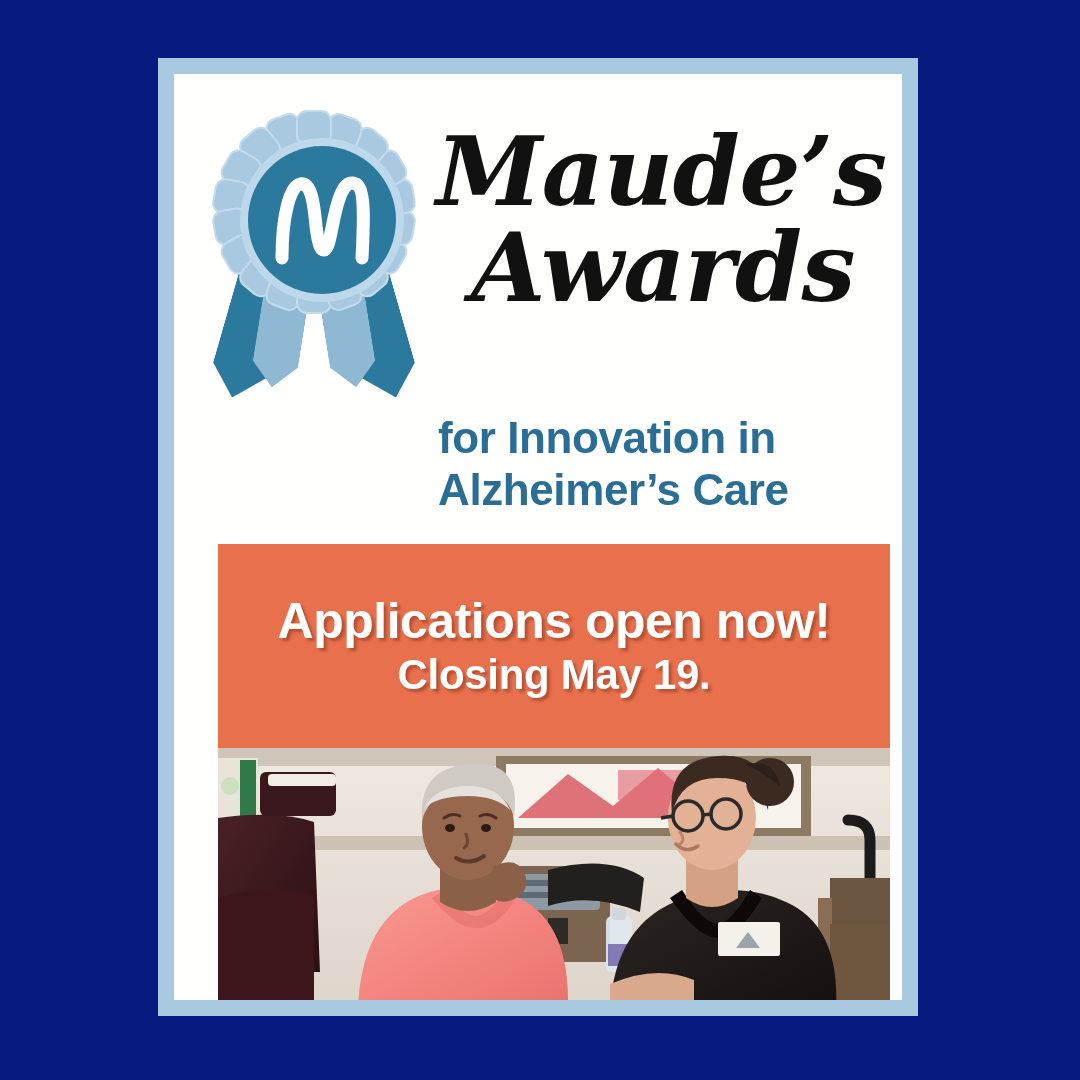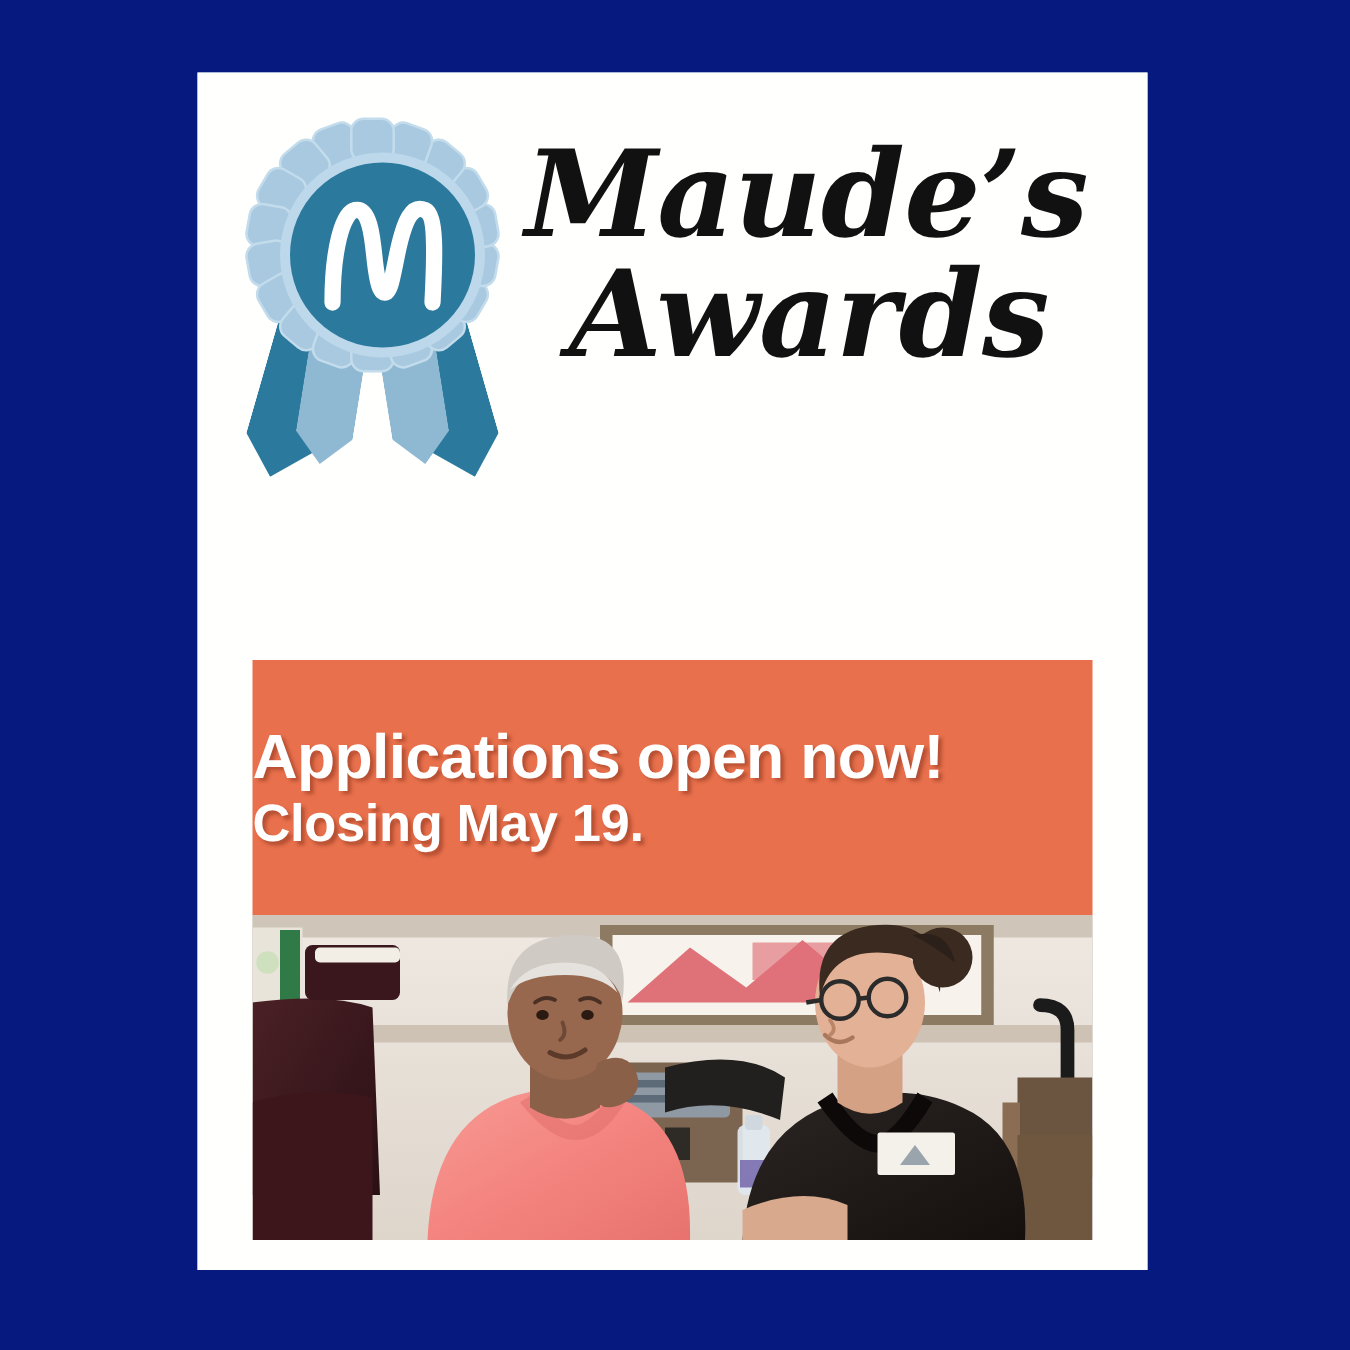--- a/index.html
+++ b/index.html
@@ -24,21 +24,21 @@
 
   
   .frame {
     position: absolute;
     left: 158px;
     top: 58px;
     width: 760px;
     height: 958px;
     background: #a9c9e1;
     box-sizing: border-box;
-    padding: 0;
+    padding: 16px;
   }
 
   
   .card {
     position: relative;
     width: 100%;
     height: 100%;
     background: #fffffd;
     overflow: hidden;
   }
@@ -165,20 +165,21 @@
   
   .banner {
     position: absolute;
     left: 44px;
     top: 470px;
     width: 672px;
     height: 204px;
     background: #e8704c;
     display: flex;
     flex-direction: column;
+    align-items: center;
     justify-content: center;
   }
   .banner-line1 {
     color: #ffffff;
     font-weight: 700;
     font-size: 50px;
     letter-spacing: -0.5px;
     text-shadow: 3px 3px 3px rgba(120,40,20,0.45);
     line-height: 1.1;
   }
@@ -249,20 +250,24 @@
               </svg>
             </div>
           </div>
         </div>
 
         <div class="wordmark">
           <div class="script-line script-1">Maude’s</div>
           <div class="script-line script-2">Awards</div>
         </div>
 
+        <div class="subtitle">
+          <div>for Innovation in</div>
+          <div>Alzheimer’s Care</div>
+        </div>
       </div>
 
       <div class="banner">
         <div class="banner-line1">Applications open now!</div>
         <div class="banner-line2">Closing May 19.</div>
       </div>
 
       <div class="photo">
         <svg viewBox="0 0 672 260" preserveAspectRatio="xMidYMid slice" aria-hidden="true">
           <defs>

